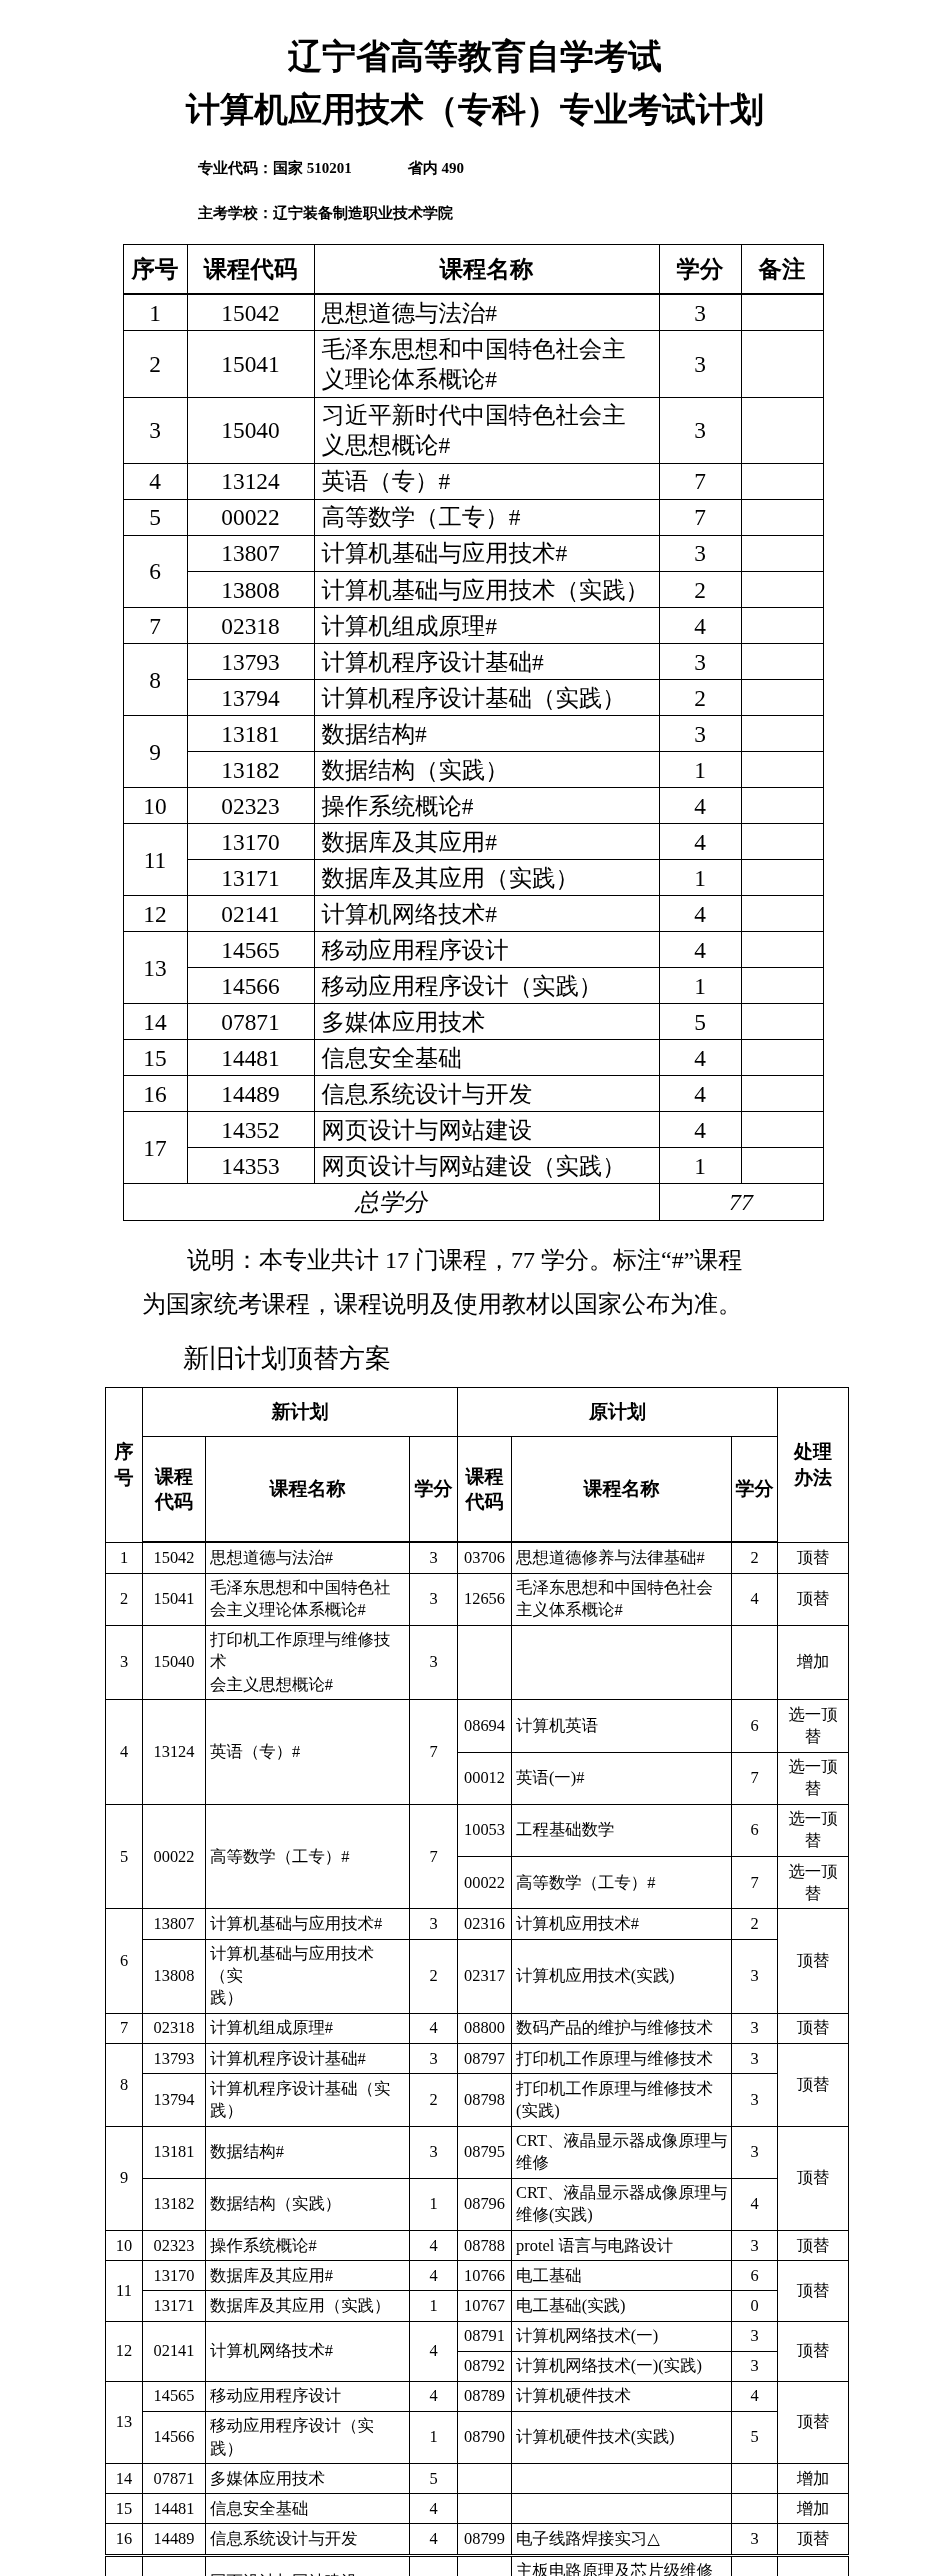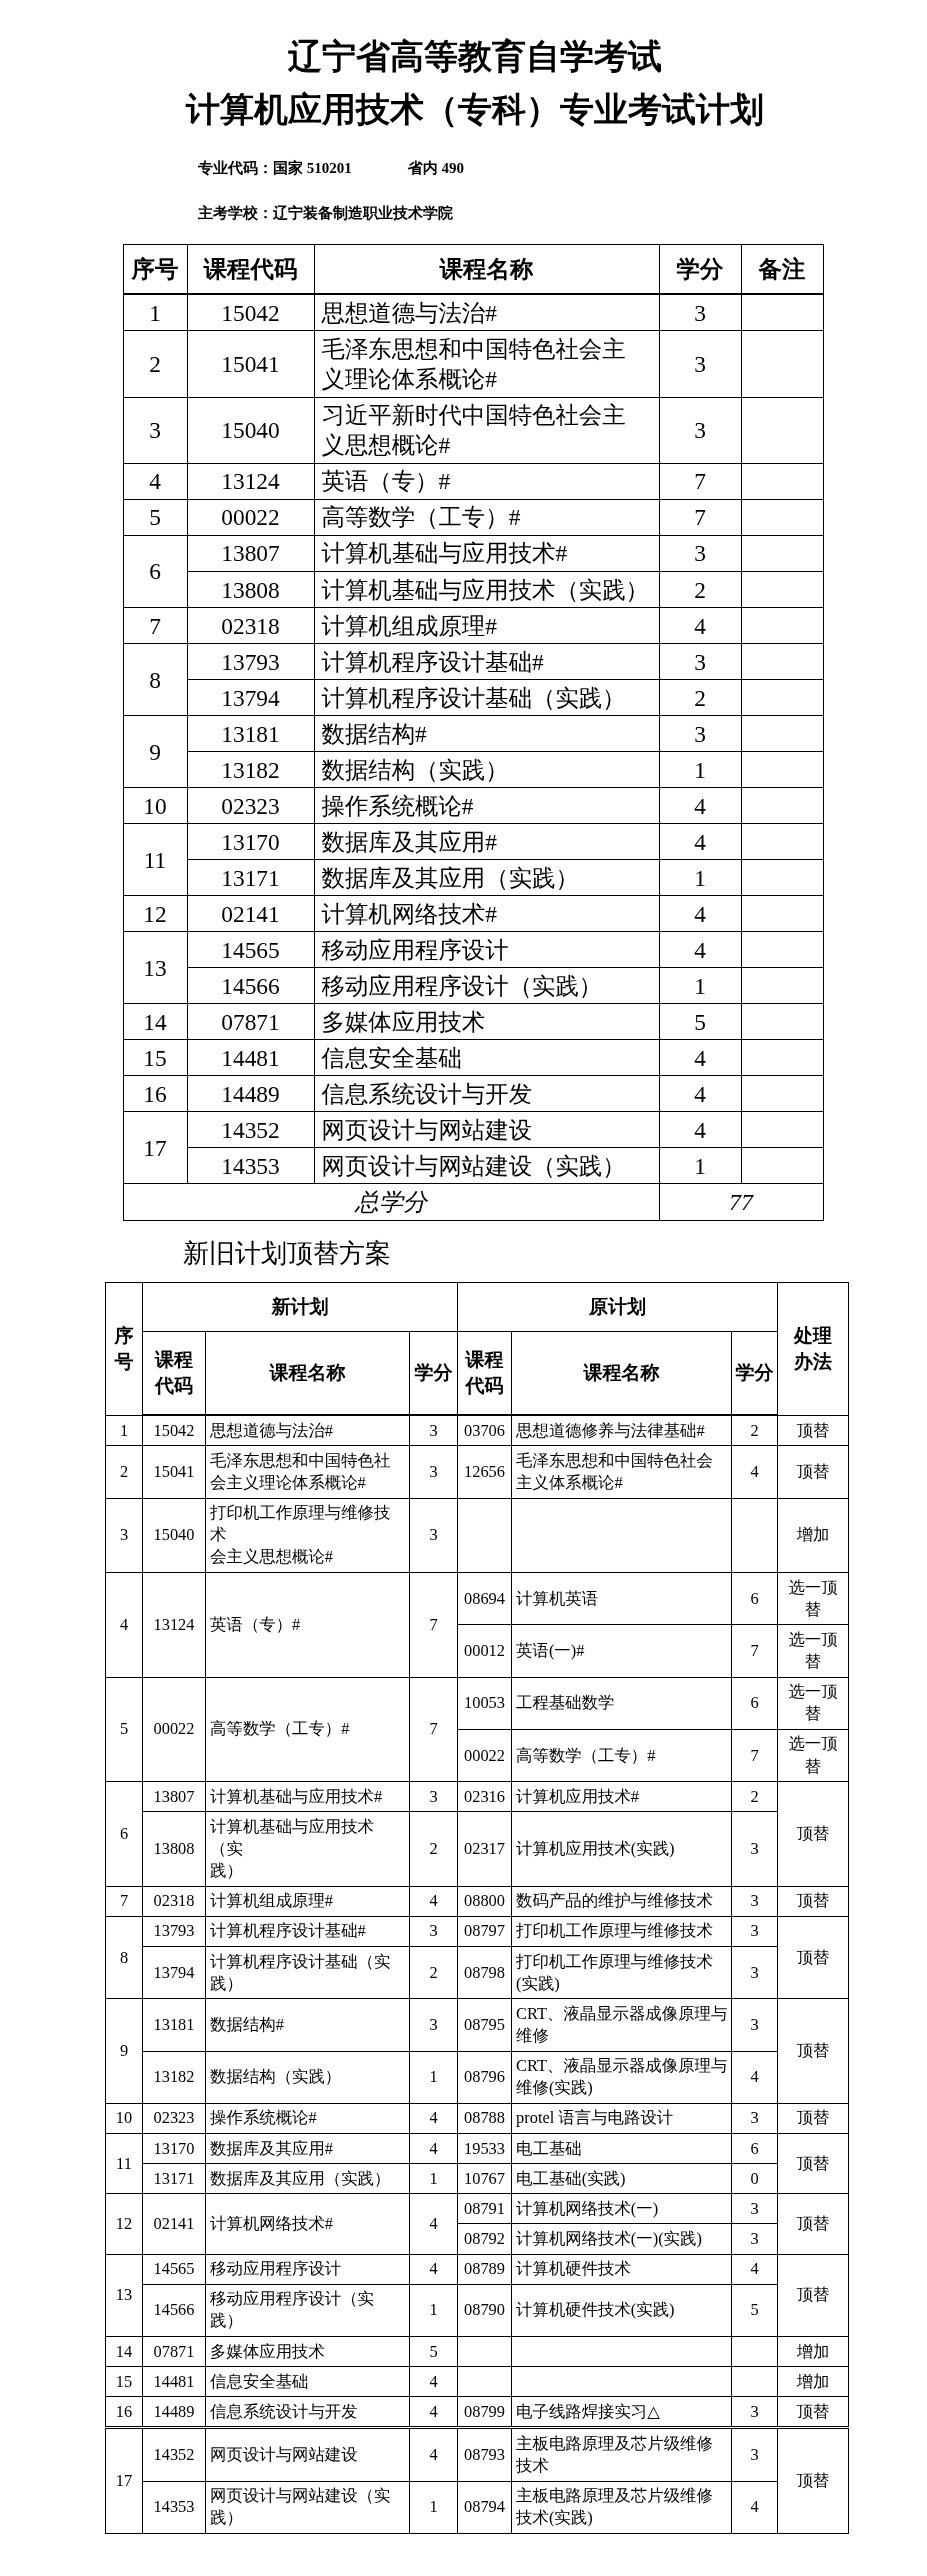--- a/index.html
+++ b/index.html
@@ -44,21 +44,21 @@
   .sec2-heading {
     margin:15px 0 10.5px 78px;
     font-family:"Liberation Sans","DejaVu Sans",sans-serif;
     font-weight:normal; font-size:26px;
   }
 
   
   table.t2 { width:743px; margin-left:0; font-size:16.4px; border:1.8px solid #000; }
   .t2 thead th { font-weight:bold; text-align:center; line-height:1.35; font-size:19px;margin-left:32px; }
   .t2 thead tr.h1 { height:49px; }
-  .t2 thead tr.h2 { height:84px; }
+  .t2 thead tr.h2 { height:106px; }
   .t2 thead tr.h2 th { border-bottom:2.3px solid #000; }
   .t2 tbody tr { height:30px; }
   .t2 td { text-align:center; line-height:1.35; padding:3.5px 2.3px; }
   .t2 td.c2-name { text-align:left; padding-left:4.1px; }
   .t2 tr.page-split td { border-top:3.5px double #000; }
 </style>
 </head>
 <body>
 
 <div class="page">
@@ -246,20 +246,22 @@
         <td class="c-credit">1</td>
         <td class="c-note"></td>
       </tr>
       <tr class="total-row">
         <td colspan="3">总学分</td>
         <td colspan="2">77</td>
       </tr>
     </tbody>
   </table>
 
+  <div class="note1">说明：本专业共计 17 门课程，77 学分。标注“#”课程
+为国家统考课程，课程说明及使用教材以国家公布为准。</div>
 
   <div class="sec2-heading">新旧计划顶替方案</div>
 
   <table class="t2">
     <colgroup>
       <col style="width:37px">
         <col style="width:63px">
         <col style="width:204px">
         <col style="width:48px">
       <col style="width:54px">
@@ -429,21 +431,21 @@
         <td>08788</td>
         <td class="c2-name">protel 语言与电路设计</td>
         <td>3</td>
         <td>顶替</td>
       </tr>
       <tr>
         <td rowspan="2">11</td>
         <td>13170</td>
         <td class="c2-name">数据库及其应用#</td>
         <td>4</td>
-        <td>19533</td>
+        <td>10766</td>
         <td class="c2-name">电工基础</td>
         <td>6</td>
         <td rowspan="2">顶替</td>
       </tr>
       <tr>
         <td>13171</td>
         <td class="c2-name">数据库及其应用（实践）</td>
         <td>1</td>
         <td>10767</td>
         <td class="c2-name">电工基础(实践)</td>

